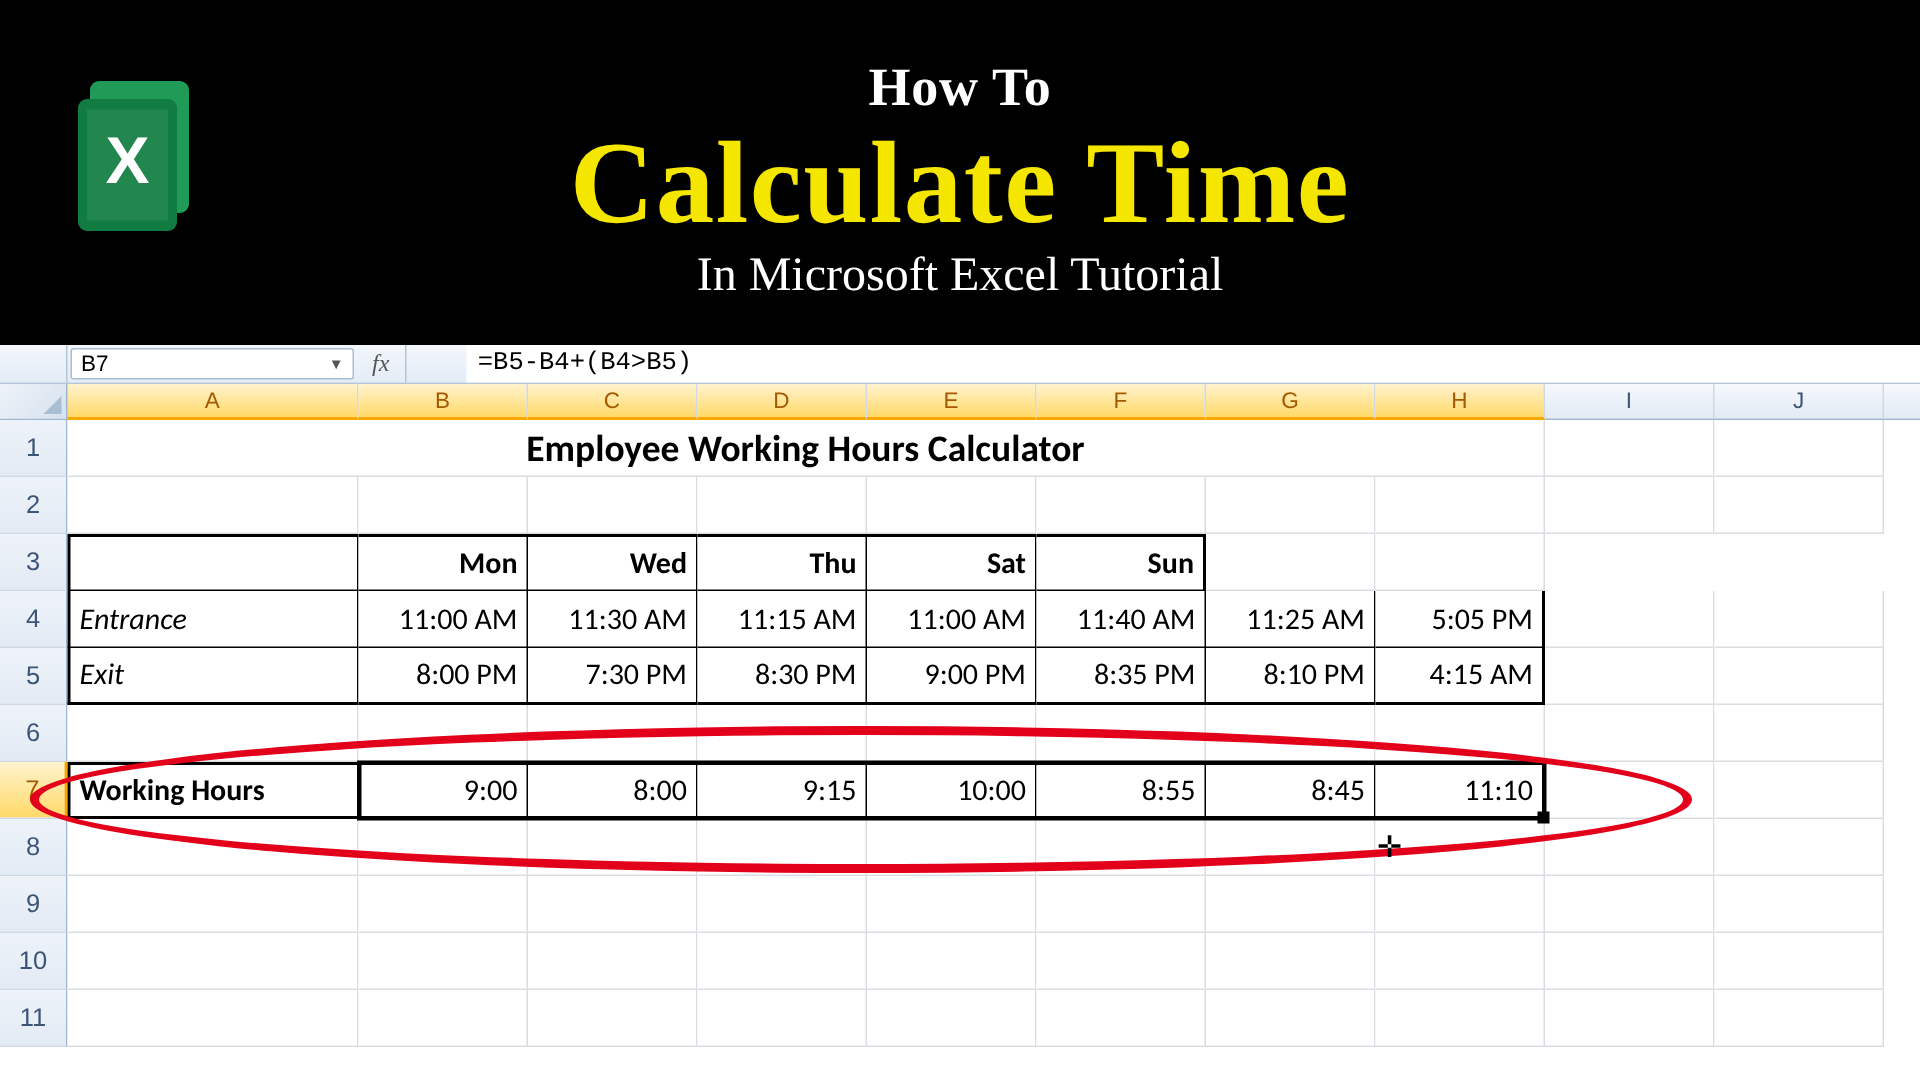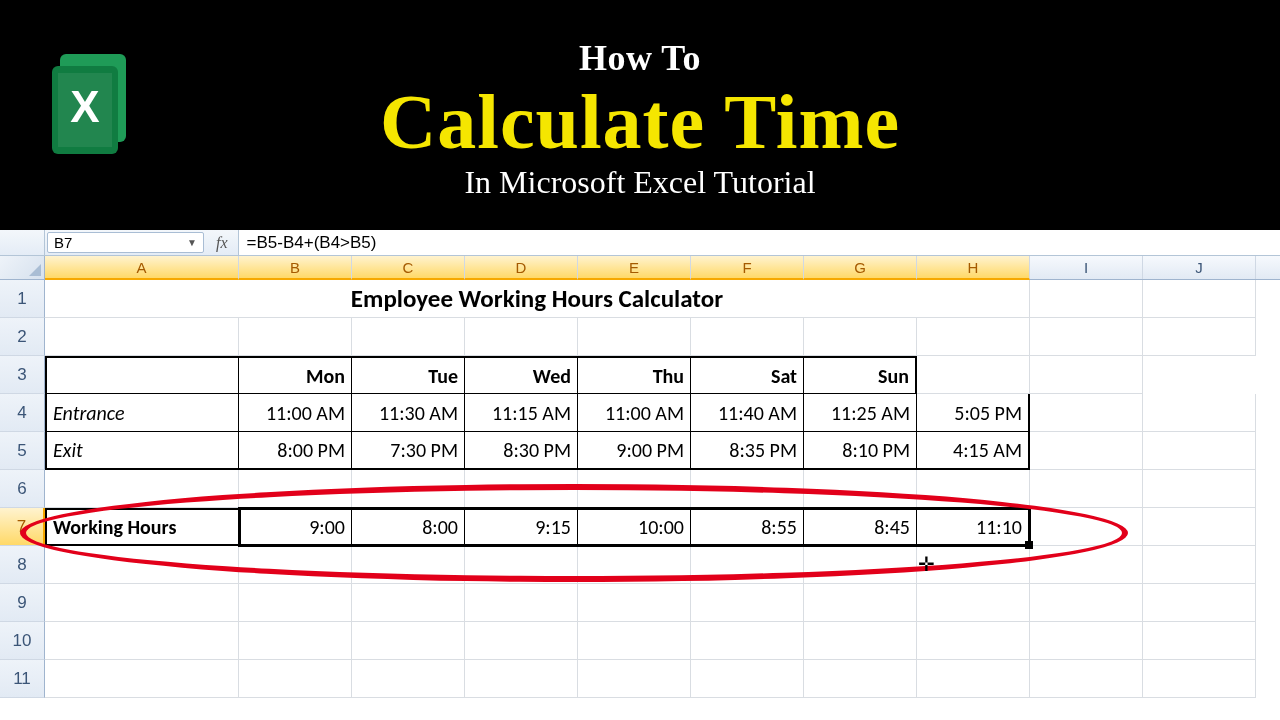--- a/index.html
+++ b/index.html
@@ -12,26 +12,26 @@
   .banner-title { font-size: 78px; font-family: Georgia, 'Times New Roman', serif; font-weight: bold; color: #F5E600; letter-spacing: 1px; line-height: 1.05; margin: 2px 0 2px; }
   .banner-sub { font-size: 32px; font-family: Georgia, 'Times New Roman', serif; }
   .excel-icon { position: absolute; left: 28px; top: 48px; }
   
   
   .excel { background: #fff; width: 100%; height: calc(720px - 230px); position: relative; }
   
   
   .fbar { height: 26px; border-bottom: 1px solid #b3c5d7; display:flex; align-items:stretch; background: linear-gradient(#f3f7fb,#e4ecf6); font-size: 15px; }
   .fbar .spacer-left { width: 45px; border-right:1px solid #b3c5d7; }
-  .namebox-wrap { display:flex; align-items:center; padding:0 6px; border-right:1px solid #b3c5d7; width:157px; background:#fff; margin:2px; border:1px solid #a9bdd4; border-radius:2px; justify-content:space-between; }
+  .namebox-wrap { display:flex; align-items:center; padding:0 6px; border-right:1px solid #b3c5d7; width:189px; background:#fff; margin:2px; border:1px solid #a9bdd4; border-radius:2px; justify-content:space-between; }
   .namebox-val { font-weight:400; font-family: Arial, sans-serif; font-size:15px; color:#000; }
   .dd-arrow { font-size:10px; color:#555; }
   .fbar-btns { display:flex; align-items:center; gap:10px; padding:0 10px; border-right:1px solid #b3c5d7; color:#888; font-size:13px; font-style:italic; }
   .fx-label { font-style: italic; font-family: 'Times New Roman', serif; font-size:16px; color:#555; }
-  .formula-input { flex:1; display:flex; align-items:center; padding:0 8px; background:#fff; font-family: Liberation Sans, sans-serif; font-size:17px; }
+  .formula-input { flex:1; display:flex; align-items:center; padding:0 8px; background:#fff; font-family: Liberation Mono, monospace; font-size:17px;margin-left:40px; }
   
   
   .colhdr-row { display:flex; height:24px; background: linear-gradient(#f6f9fd,#e2eaf4); border-bottom:1px solid #9fb4ce; font-size:15px; }
   .rowhdr-corner { width:45px; background: linear-gradient(135deg,#eef3f9,#d6e1ee); border-right:1px solid #9fb4ce; position:relative; }
   .rowhdr-corner::after { content:''; position:absolute; right:3px; bottom:3px; width:0; height:0; border-left:12px solid transparent; border-bottom:12px solid #a9bdd4; }
   .colhdr { border-right:1px solid #cfd8e4; display:flex; align-items:center; justify-content:center; color:#3b5577; font-family: Arial; }
   .colhdr.sel { background: linear-gradient(#fff3cf,#ffd968); color:#a55a00; border-bottom:2px solid #f6a800; margin-bottom:-1px; }
   
   
   .grid { position:relative; }
@@ -134,21 +134,20 @@
       <div class="cell wG"></div>
       <div class="cell wH"></div>
       <div class="cell wI"></div>
       <div class="cell wJ"></div>
     </div>
 
     <div class="row">
       <div class="rowhdr">3</div>
       <div class="cell wA bold tbl-top tbl-left tbl-col-b tbl-row-b"></div>
       <div class="cell wB bold right tbl-top tbl-col-b tbl-row-b">Mon</div>
-      <div class="cell wC bold right tbl-top tbl-col-b tbl-row-b">Tue</div>
       <div class="cell wD bold right tbl-top tbl-col-b tbl-row-b">Wed</div>
       <div class="cell wE bold right tbl-top tbl-col-b tbl-row-b">Thu</div>
       <div class="cell wG bold right tbl-top tbl-col-b tbl-row-b">Sat</div>
       <div class="cell wH bold right tbl-top tbl-right-b tbl-row-b">Sun</div>
       <div class="cell wI"></div>
       <div class="cell wJ"></div>
     </div>
 
     <div class="row">
       <div class="rowhdr">4</div>

